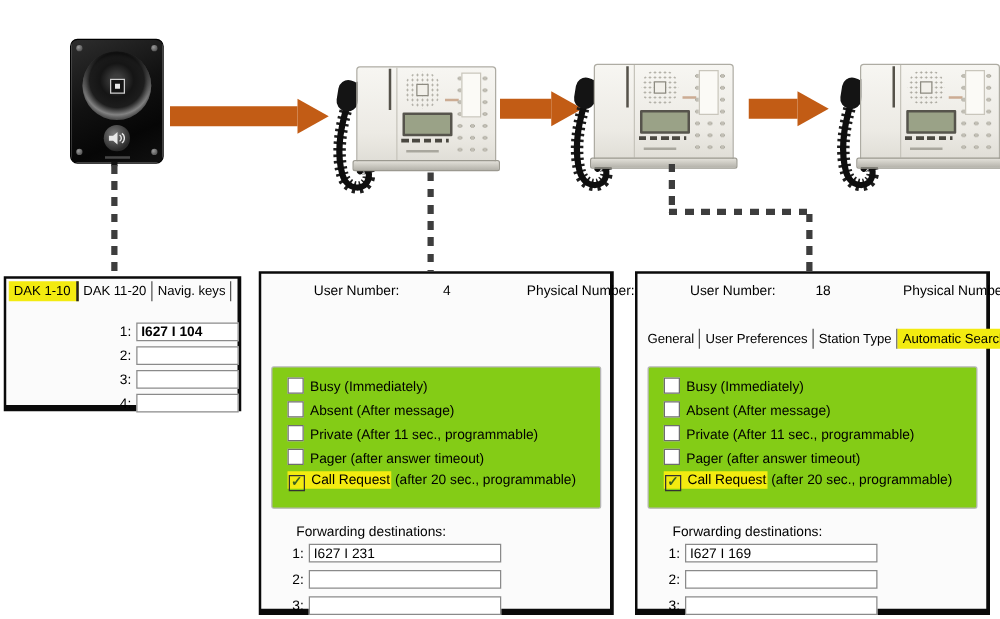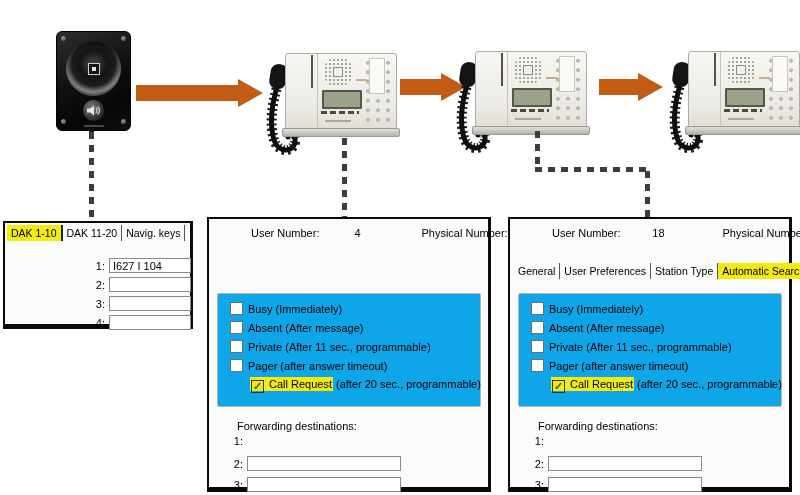--- a/index.html
+++ b/index.html
@@ -68,40 +68,40 @@
   .tab.active{background:#f3eb10;border-right:2px solid #222;}
   .field-row{position:absolute;display:flex;align-items:center;}
   .field-row .flabel{display:inline-block;text-align:right;margin-right:4px;}
   .field-row input{height:13px;border:1px solid #8a8a8a;font-family:"Liberation Sans",sans-serif;
     font-size:11px;padding:0 3px;background:#fff;color:#000;}
 
   
   #dak-panel{left:3px;top:221px;width:190px;height:108px;}
   #dak-panel .tabs{left:2px;top:2px;}
   #dak-panel .field-row .flabel{width:98px;}
-  #dak-panel .field-row input{width:74px;}
+  #dak-panel .field-row input{width:74px;font-weight:bold;}
 
   
   .station-panel{width:284px;height:275px;}
   #station-panel-0{left:207px;top:217px;}
   #station-panel-1{left:508px;top:217px;}
   .sp-header{position:absolute;left:10px;top:8px;width:260px;display:flex;}
   .sp-header .hlabel{flex:none;padding-left:32px;}
   .sp-header .hval{flex:none;text-align:center;}
   .sp-header .v1{width:44px;margin-left:16px;}
   .sp-header .l2{margin-left:10px;}
   .sp-header .v2{width:40px;margin-left:10px;}
   .station-panel .tabs{left:4px;top:44px;}
   .sp-group{position:absolute;left:8px;top:74px;width:262px;height:112px;
-    border:1px solid #b5b5b5;border-radius:2px;background:#0ea5e9;}
+    border:1px solid #b5b5b5;border-radius:2px;background:#84cc16;}
   .cb-row{position:absolute;left:12px;height:17px;white-space:nowrap;}
   .cb{display:inline-block;width:11px;height:11px;border:1px solid #6e6e6e;background:#fff;
     margin-right:5px;vertical-align:-2px;text-align:center;line-height:10px;font-size:11px;}
   .cb i{font-style:normal;font-weight:bold;color:#3c641e;}
-  .hl{background:#f3eb10;padding:1px 1px;margin-left:20px;}
+  .hl{background:#f3eb10;padding:1px 1px;}
   .hl .cb{background:transparent;border-color:#333;}
   .cb-detail{margin-left:3px;}
   .sp-fwd-label{position:absolute;left:28px;top:201px;}
   .station-panel .field-row .flabel{width:30px;}
   .station-panel .field-row input{width:146px;}
 </style>
 </head>
 <body>
 
 <div id="stage">
@@ -237,20 +237,21 @@
       <div class="cb-row" style="top:65px;">
         <span class="cb"></span><span>Pager</span><span class="cb-detail">(after answer timeout)</span>
       </div>
       <div class="cb-row" style="top:84px;">
         <span class="hl"><span class="cb"><i>✓</i></span><span>Call Request</span></span><span class="cb-detail">(after 20 sec., programmable)</span>
       </div>
     </div>
     <div class="sp-fwd-label">Forwarding destinations:</div>
     <div class="field-row" style="left:4px;top:216px;">
       <span class="flabel">1:</span>
+      <input value="I627 I 231" style="">
     </div>
     <div class="field-row" style="left:4px;top:237px;">
       <span class="flabel">2:</span>
       <input value="" style="">
     </div>
     <div class="field-row" style="left:4px;top:258px;">
       <span class="flabel">3:</span>
       <input value="" style="">
     </div>
   </div>
@@ -278,20 +279,21 @@
       <div class="cb-row" style="top:65px;">
         <span class="cb"></span><span>Pager</span><span class="cb-detail">(after answer timeout)</span>
       </div>
       <div class="cb-row" style="top:84px;">
         <span class="hl"><span class="cb"><i>✓</i></span><span>Call Request</span></span><span class="cb-detail">(after 20 sec., programmable)</span>
       </div>
     </div>
     <div class="sp-fwd-label">Forwarding destinations:</div>
     <div class="field-row" style="left:4px;top:216px;">
       <span class="flabel">1:</span>
+      <input value="I627 I 169" style="">
     </div>
     <div class="field-row" style="left:4px;top:237px;">
       <span class="flabel">2:</span>
       <input value="" style="">
     </div>
     <div class="field-row" style="left:4px;top:258px;">
       <span class="flabel">3:</span>
       <input value="" style="">
     </div>
   </div>

